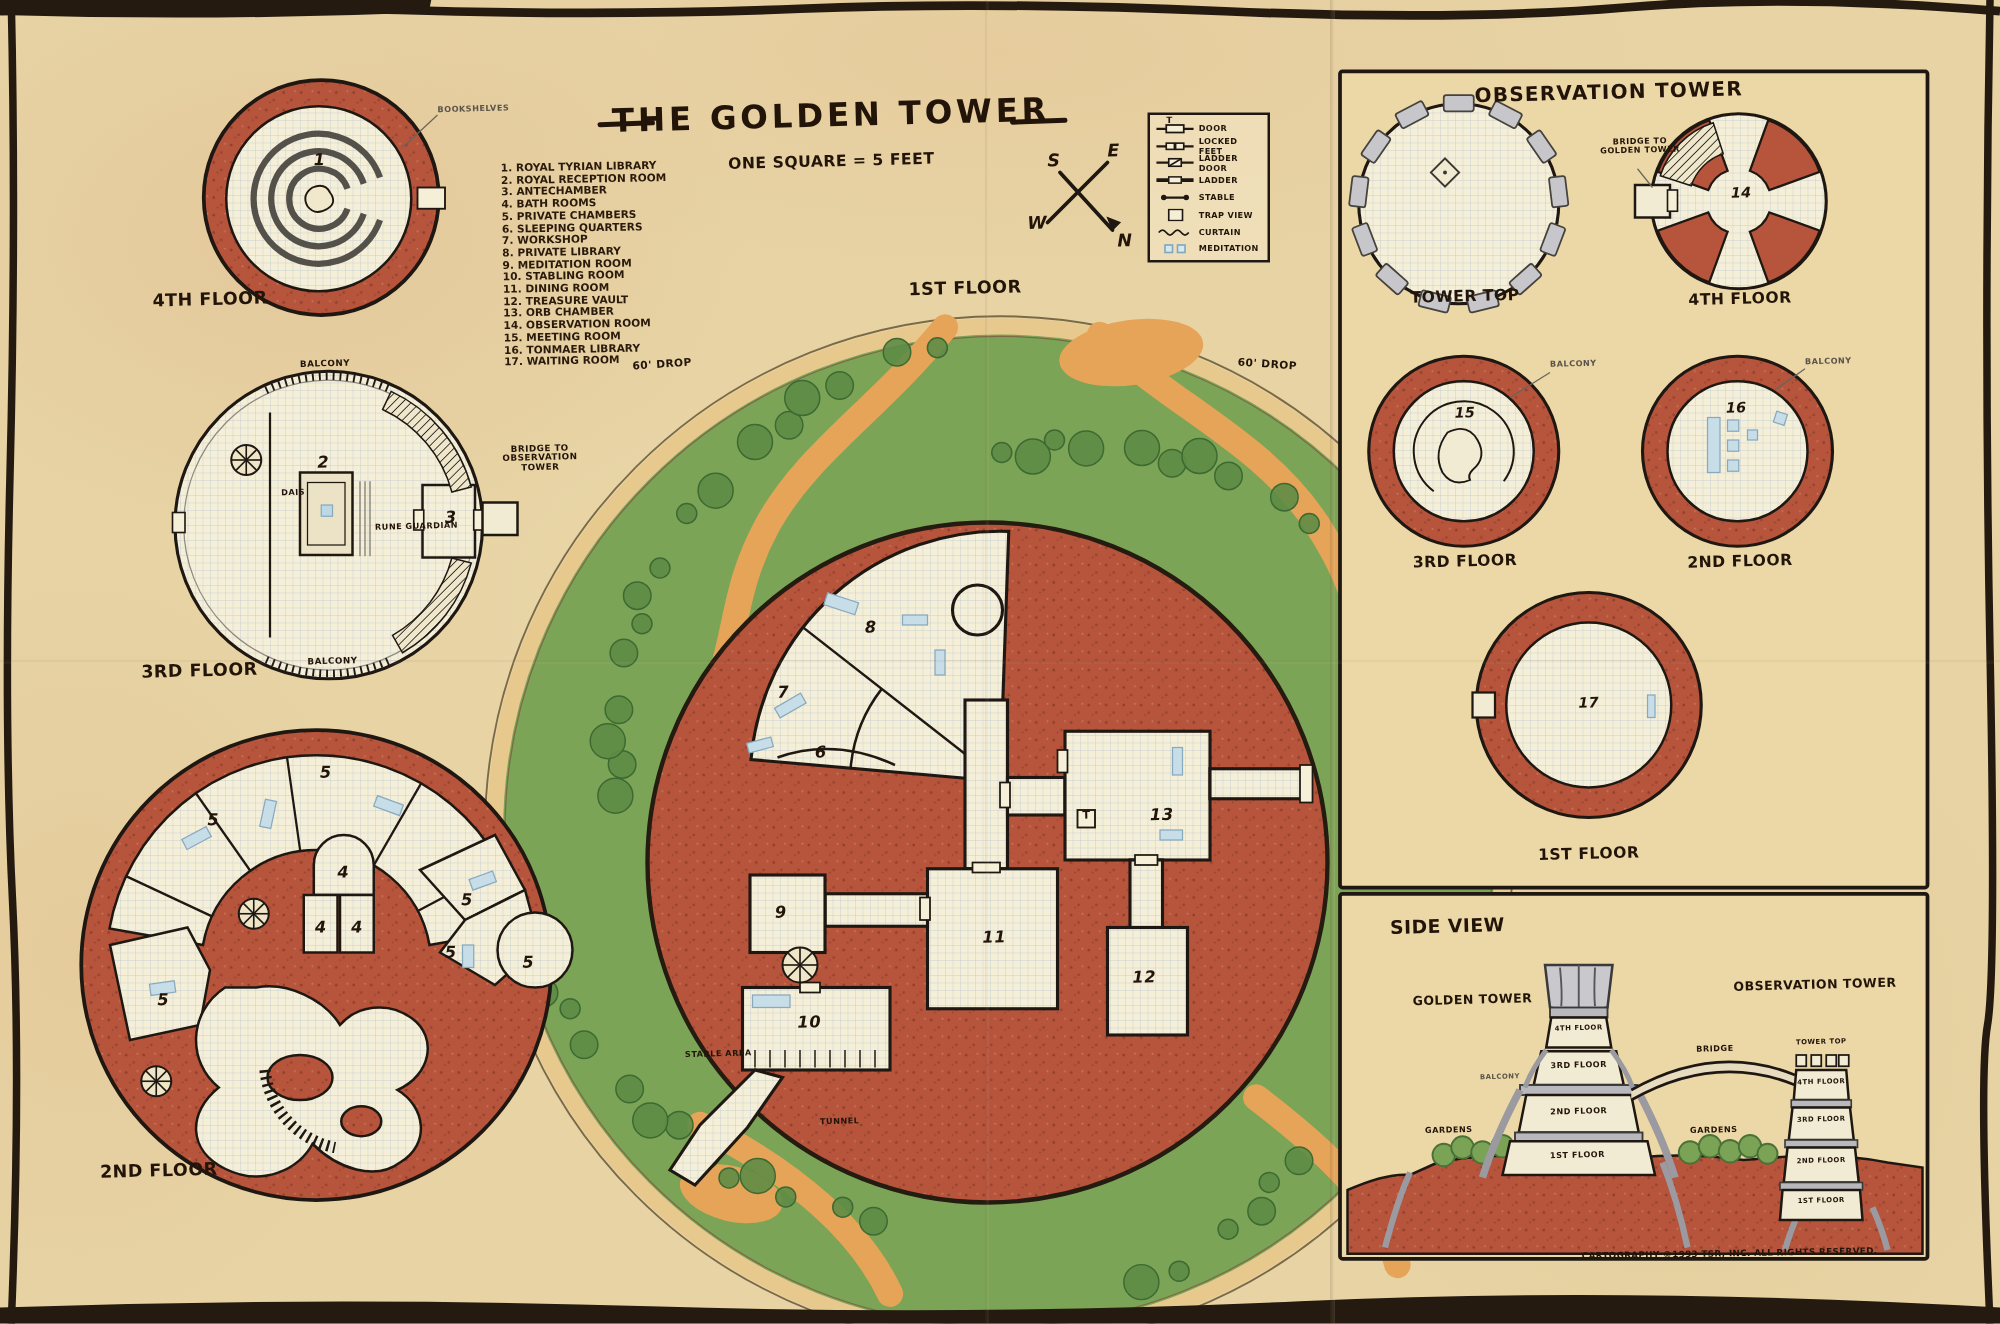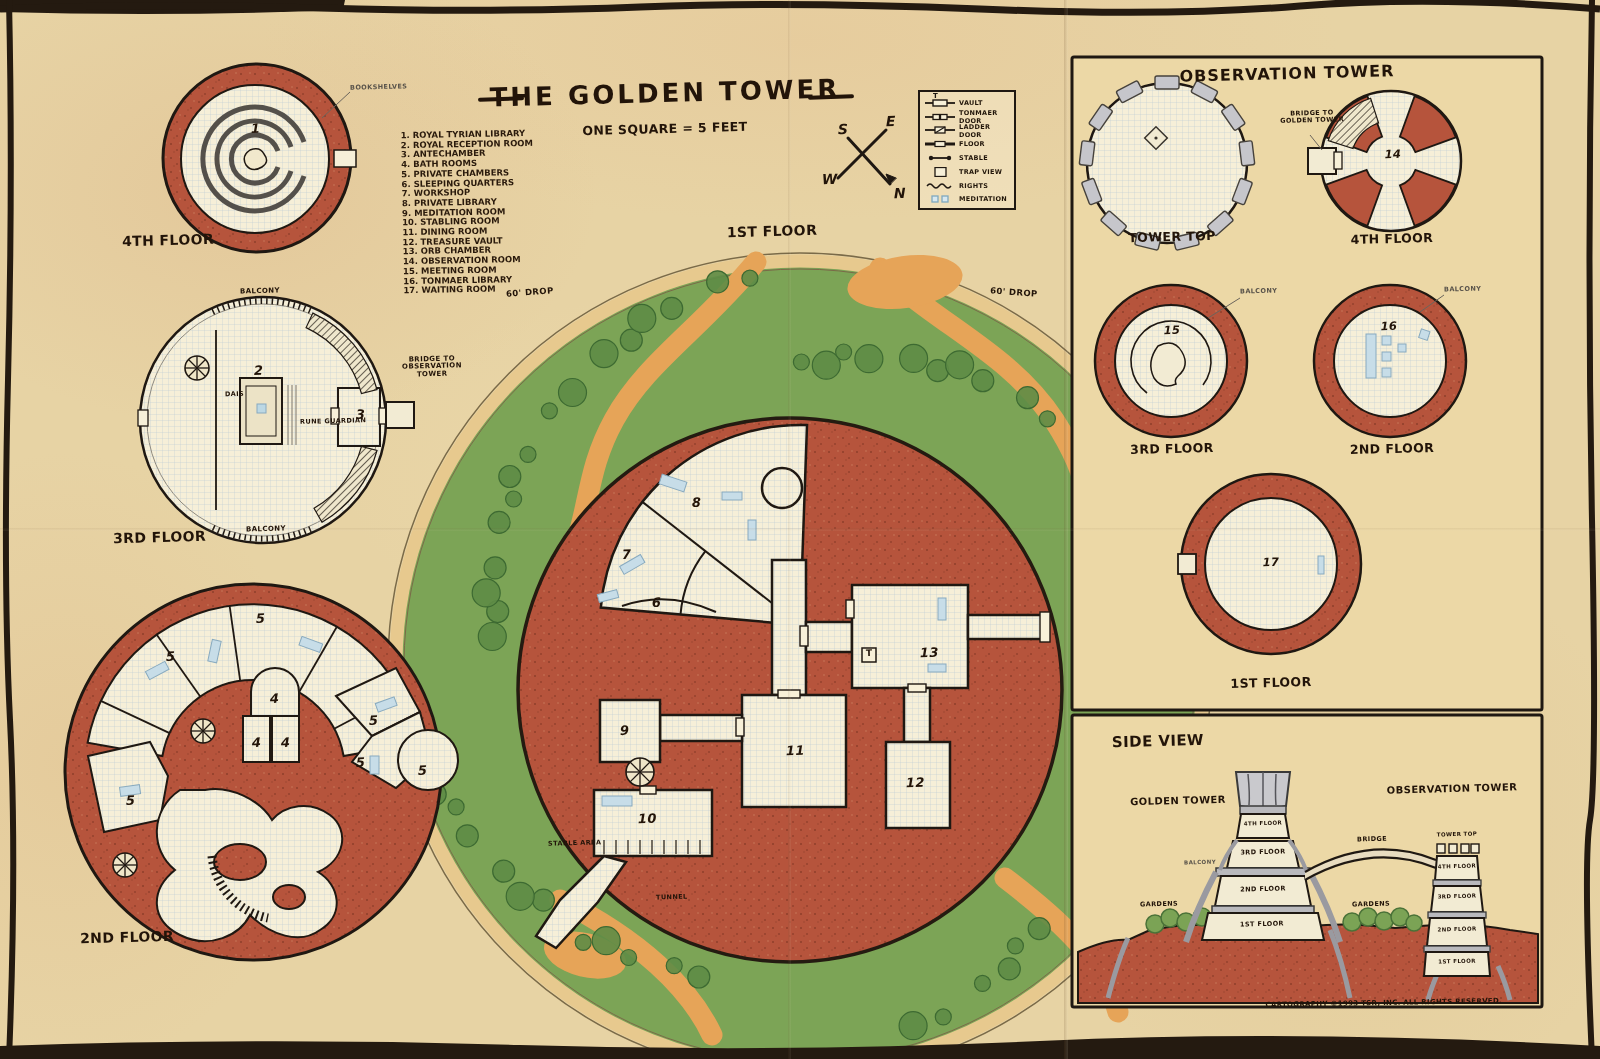--- a/index.html
+++ b/index.html
@@ -466,66 +466,66 @@
   <span>17. WAITING ROOM</span>
 </div>
 
 <div id="legend-box">
   <div class="key-row">
     <svg class="key-sym" viewBox="0 0 30 10">
           <line x1="0" y1="5" x2="8" y2="5" stroke="#1f1812" stroke-width="1.8"></line>
           <rect x="8" y="2" width="14" height="6" fill="#f6efd8" stroke="#1f1812" stroke-width="1.4"></rect>
           <line x1="22" y1="5" x2="30" y2="5" stroke="#1f1812" stroke-width="1.8"></line>
         </svg>
-    <span class="key-lbl">VAULT</span>
+    <span class="key-lbl">DOOR</span>
   </div>
   <div class="key-row">
     <svg class="key-sym" viewBox="0 0 30 10">
           <line x1="0" y1="5" x2="8" y2="5" stroke="#1f1812" stroke-width="1.8"></line>
           <rect x="8" y="2.5" width="6.5" height="5" fill="#f6efd8" stroke="#1f1812" stroke-width="1.3"></rect>
           <rect x="15.5" y="2.5" width="6.5" height="5" fill="#f6efd8" stroke="#1f1812" stroke-width="1.3"></rect>
           <line x1="22" y1="5" x2="30" y2="5" stroke="#1f1812" stroke-width="1.8"></line>
         </svg>
-    <span class="key-lbl">TONMAER DOOR</span>
+    <span class="key-lbl">LOCKED FEET</span>
   </div>
   <div class="key-row">
     <svg class="key-sym" viewBox="0 0 30 10">
           <line x1="0" y1="5" x2="30" y2="5" stroke="#1f1812" stroke-width="1.8"></line>
           <rect x="10" y="2" width="10" height="6" fill="#f6efd8" stroke="#1f1812" stroke-width="1.3"></rect>
           <line x1="10" y1="8" x2="20" y2="2" stroke="#1f1812" stroke-width="1.2"></line>
         </svg>
     <span class="key-lbl">LADDER DOOR</span>
   </div>
   <div class="key-row">
     <svg class="key-sym" viewBox="0 0 30 10">
           <line x1="0" y1="5" x2="30" y2="5" stroke="#1f1812" stroke-width="3"></line>
           <rect x="10" y="2.5" width="10" height="5" fill="#f6efd8" stroke="#1f1812" stroke-width="1.2"></rect>
         </svg>
-    <span class="key-lbl">FLOOR</span>
+    <span class="key-lbl">LADDER</span>
   </div>
   <div class="key-row">
     <svg class="key-sym" viewBox="0 0 30 10">
           <line x1="6" y1="5" x2="24" y2="5" stroke="#1f1812" stroke-width="1.8"></line>
           <circle cx="6" cy="5" r="2.2" fill="#1f1812"></circle>
           <circle cx="24" cy="5" r="2.2" fill="#1f1812"></circle>
         </svg>
     <span class="key-lbl">STABLE</span>
   </div>
   <div class="key-row">
     <svg class="key-sym" viewBox="0 0 30 10">
           <rect x="10" y="0.5" width="11" height="9" fill="#f6efd8" stroke="#1f1812" stroke-width="1.3"></rect>
         </svg>
     <span class="trap-t">T</span>
     <span class="key-lbl">TRAP VIEW</span>
   </div>
   <div class="key-row">
     <svg class="key-sym" viewBox="0 0 30 10">
           <path d="M2,5 q3,-4 6,0 t6,0 t6,0 t6,0" fill="none" stroke="#1f1812" stroke-width="1.4"></path>
         </svg>
-    <span class="key-lbl">RIGHTS</span>
+    <span class="key-lbl">CURTAIN</span>
   </div>
   <div class="key-row">
     <svg class="key-sym" viewBox="0 0 30 10">
           <rect x="7" y="2" width="6" height="6" fill="#d8e8ef" stroke="#7fa8bf" stroke-width="1.3"></rect>
           <rect x="17" y="2" width="6" height="6" fill="#d8e8ef" stroke="#7fa8bf" stroke-width="1.3"></rect>
         </svg>
     <span class="key-lbl">MEDITATION</span>
   </div>
 </div>
 

